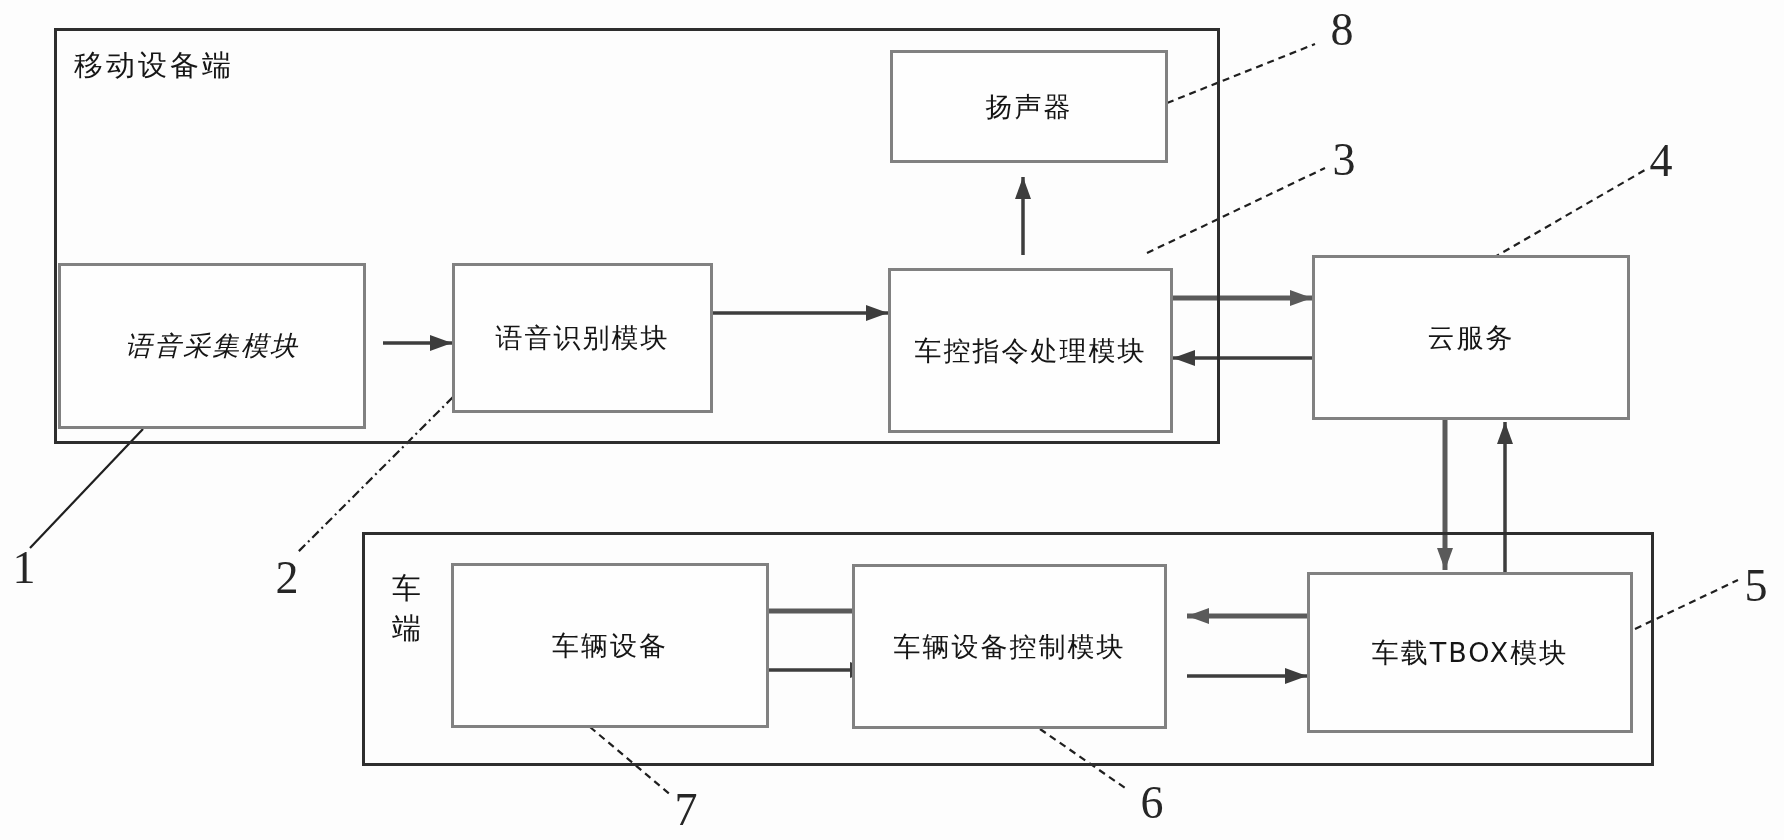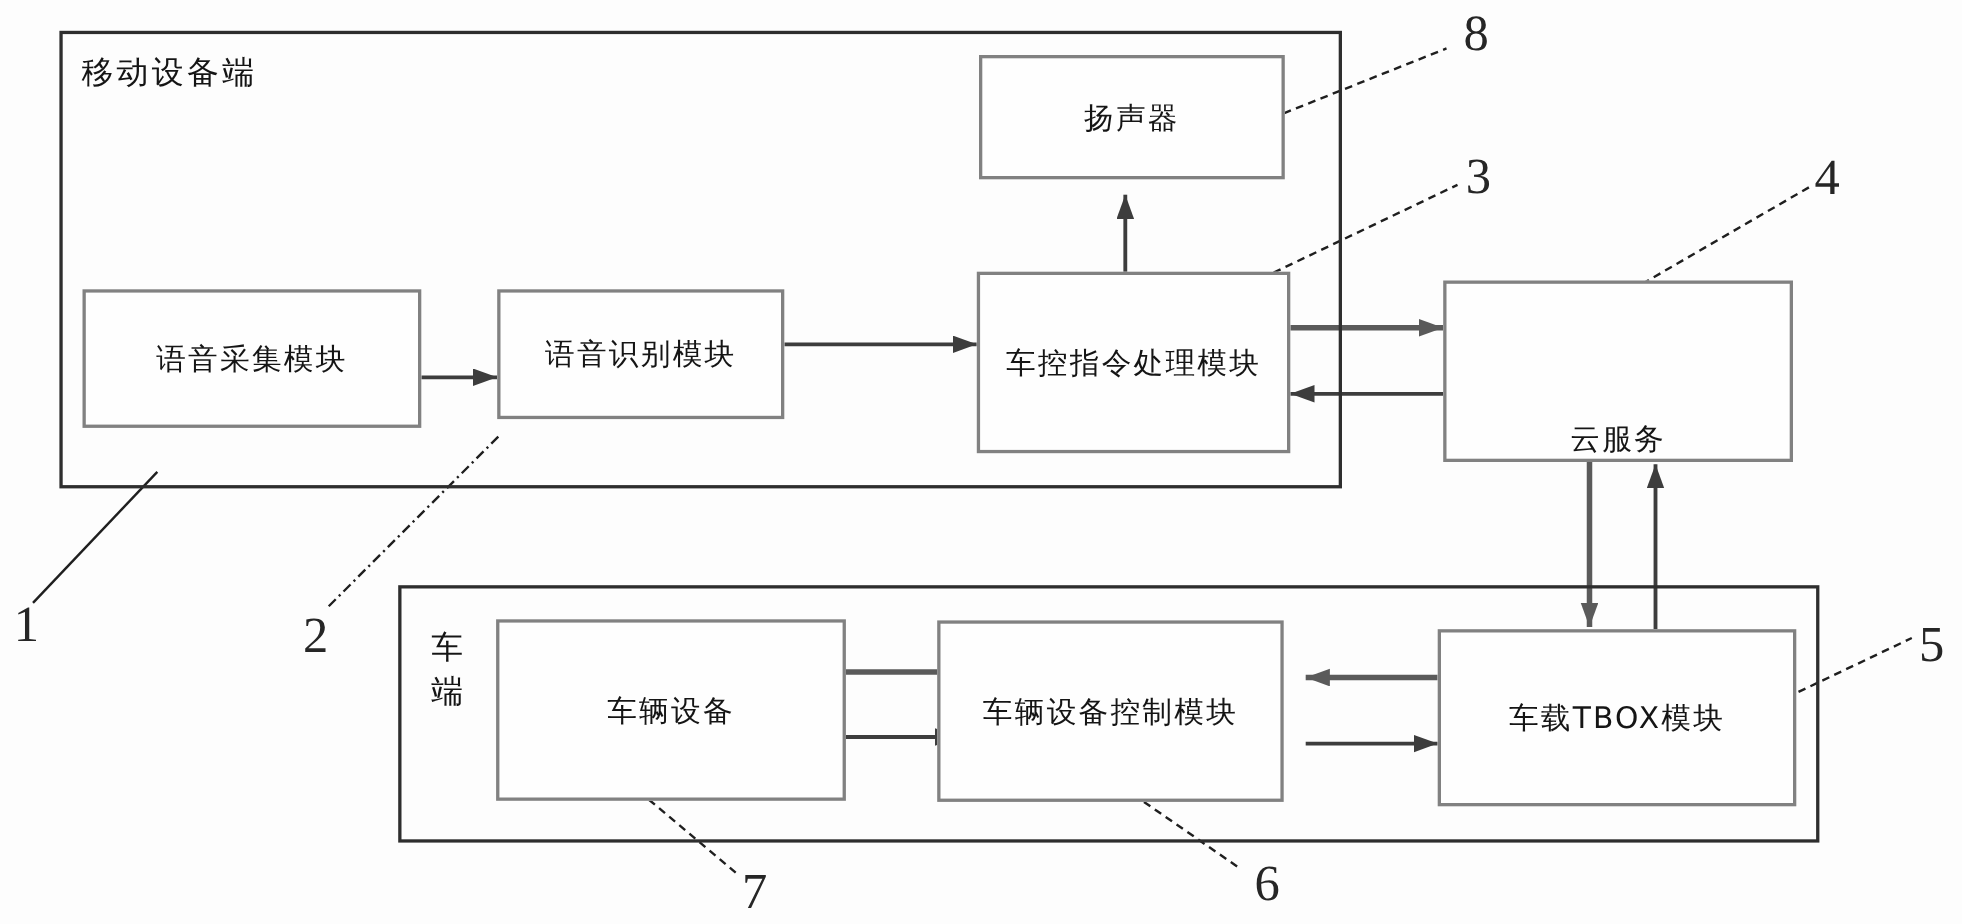--- a/index.html
+++ b/index.html
@@ -107,37 +107,37 @@
     <line class="leader" x1="590" y1="727" x2="672" y2="796"></line>
     <line class="leader" x1="1167" y1="103" x2="1315" y2="44"></line>
   </svg>
 
   <div class="container" style="left:54px;top:28px;width:1160px;height:410px;"></div>
   <div class="container-label" style="left:74px;top:46px;">移动设备端</div>
 
   <div class="container" style="left:362px;top:532px;width:1286px;height:228px;"></div>
   <div class="container-label vertical" style="left:392px;top:568px;">车端</div>
 
-  <div class="box" style="left:75px;top:263px;width:308px;height:126px;">
+  <div class="box" style="left:58px;top:263px;width:308px;height:166px;font-style:italic;">
     <span>语音采集模块</span>
   </div>
 
-  <div class="box" style="left:452px;top:263px;width:261px;height:118px;">
+  <div class="box" style="left:452px;top:263px;width:261px;height:150px;">
     <span>语音识别模块</span>
   </div>
 
-  <div class="box" style="left:888px;top:247px;width:285px;height:165px;">
+  <div class="box" style="left:888px;top:268px;width:285px;height:165px;">
     <span>车控指令处理模块</span>
   </div>
 
   <div class="box" style="left:890px;top:50px;width:278px;height:113px;align-items:center;">
     <span>扬声器</span>
   </div>
 
-  <div class="box" style="left:1312px;top:255px;width:318px;height:165px;align-items:flex-end;">
+  <div class="box" style="left:1312px;top:255px;width:318px;height:165px;">
     <span>云服务</span>
   </div>
 
   <div class="box" style="left:1307px;top:572px;width:326px;height:161px;">
     <span>车载TBOX模块</span>
   </div>
 
   <div class="box" style="left:852px;top:564px;width:315px;height:165px;">
     <span>车辆设备控制模块</span>
   </div>

